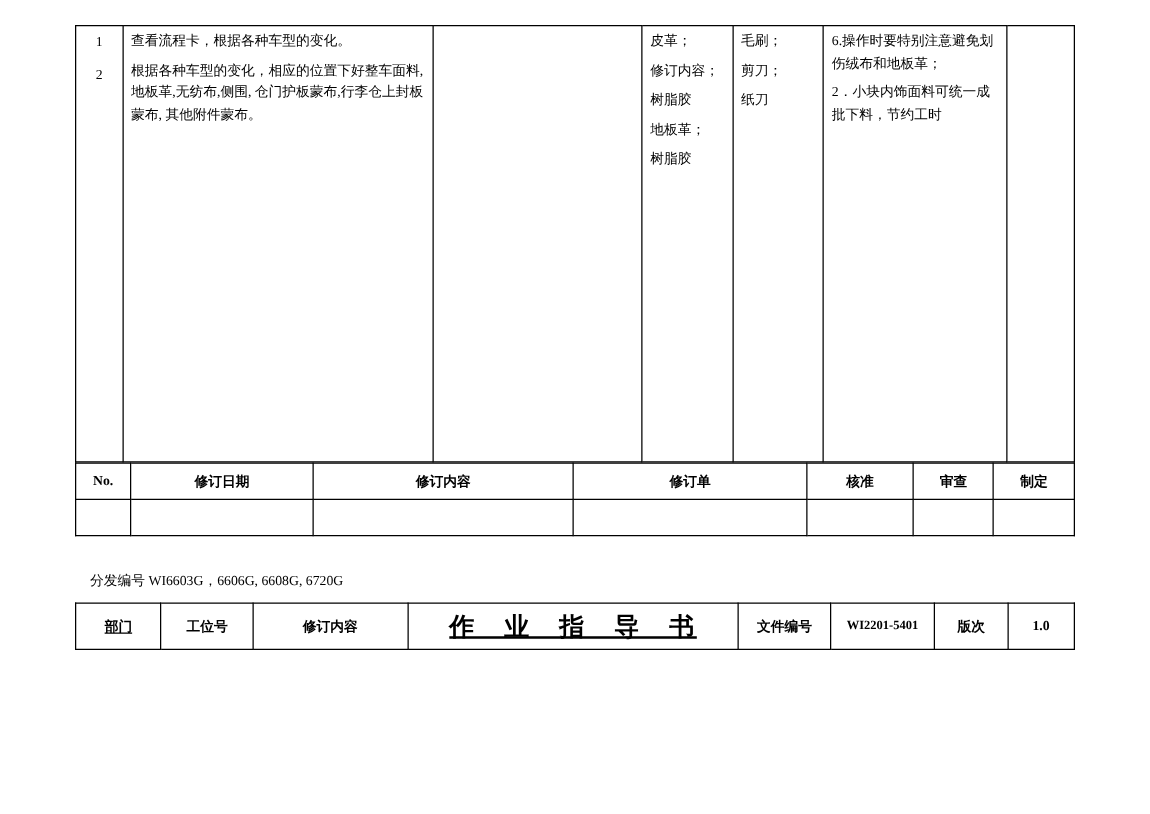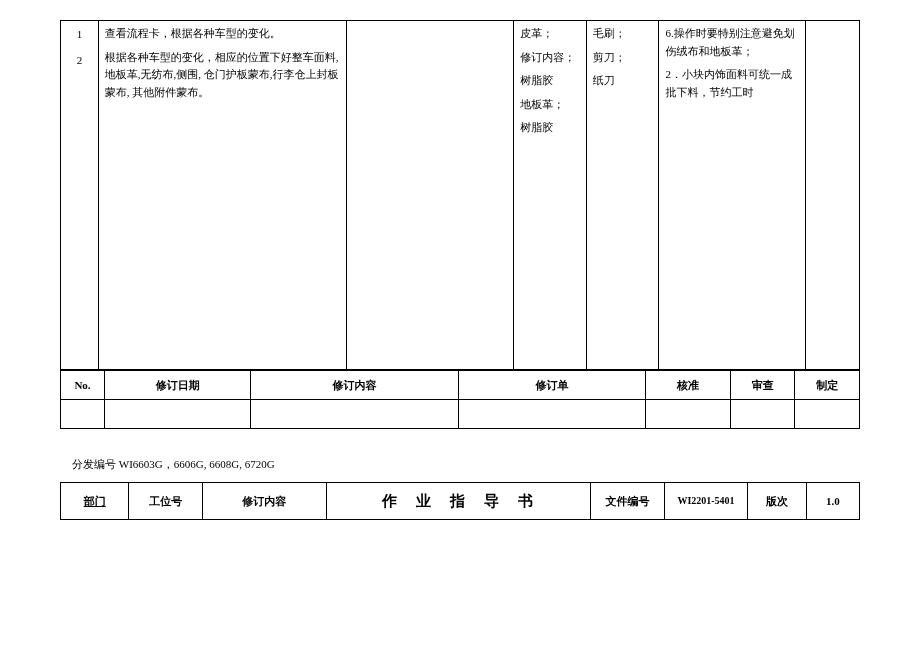--- a/index.html
+++ b/index.html
@@ -49,21 +49,21 @@
 
     .footer-table td, .footer-table th {
       text-align: center;
       vertical-align: middle;
       height: 28px;
       font-weight: bold;
     }
     .footer-dept { width: 55px; text-decoration: underline; }
     .footer-pos { width: 60px; }
     .footer-posname { width: 110px; }
-    .footer-title { width: 250px; font-size: 15px; letter-spacing: 2px; }
+    .footer-title { width: 250px; font-size: 20px; letter-spacing: 2px; text-decoration: underline; }
     .footer-docnolabel { width: 60px; }
     .footer-docno { width: 70px; font-size: 10px; line-height: 1.2; margin-top: 24px; }
     .footer-rev { width: 45px; }
     .footer-revno { width: 40px; }
 
     .seq-cell { text-align: center; }
     .inner-list { line-height: 1.8; }
   </style>
 </head>
 <body>

